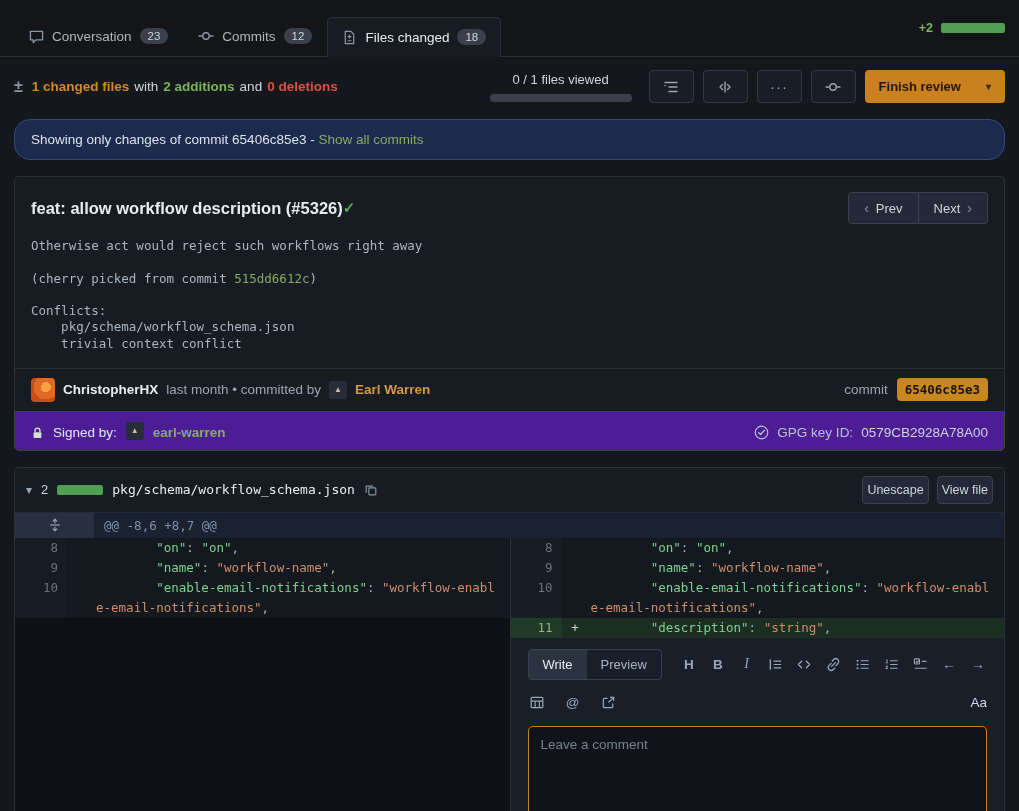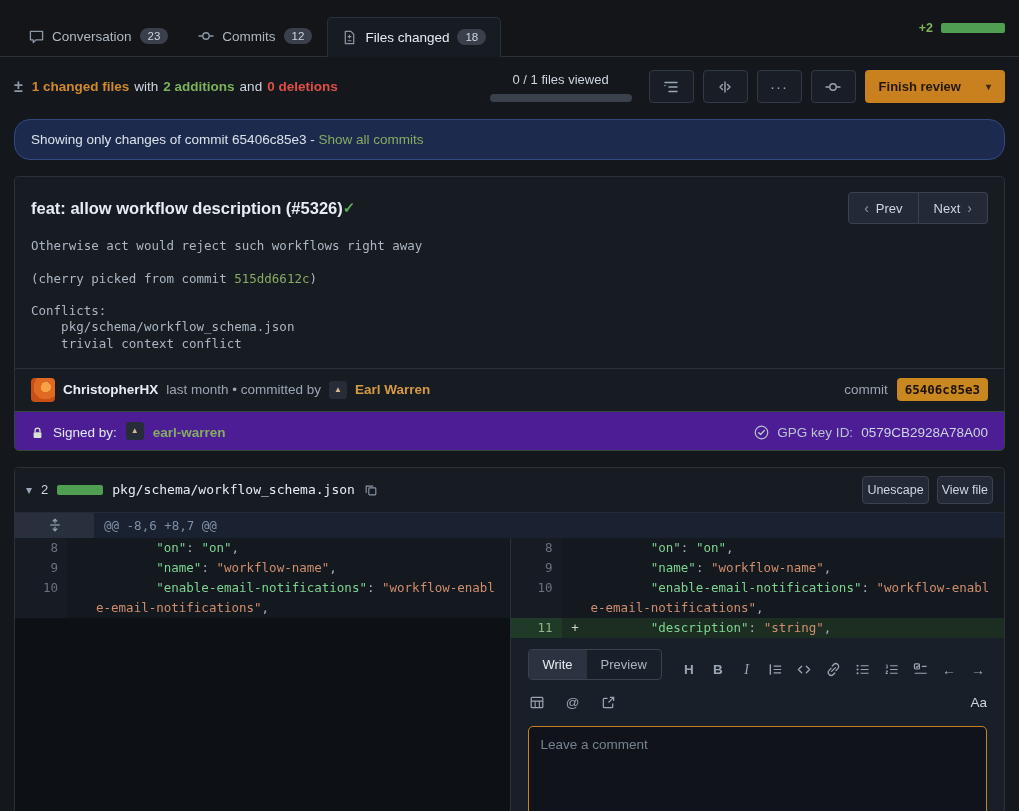--- a/index.html
+++ b/index.html
@@ -102,21 +102,21 @@
   .ph { background:#0d1015; }
   .seg-k { color:#7ed491; }
   .seg-s { color:#cf8e6d; }
   .seg-p { color:#a5b1bd; }
 
   
   .comment-row { display:flex; min-height:186px; }
   .comment-left { width:50%; background:#0d1015; position:relative; }
   .comment-left::after { content:""; position:absolute; left:0; bottom:0; width:79px; height:13px; background:#171c24; }
   .comment-right { width:50%; border-left:1px solid #2b313b; background:#191f28; padding:11px 17px 0; }
-  .editor-row1 { display:flex; align-items:flex-end; }
+  .editor-row1 { display:flex; align-items:center; }
   .tabs-group { display:flex; border:1px solid #3a4250; border-radius:4px; overflow:hidden; }
   .ed-tab { padding:7px 14px; font-size:13px; color:#aab4c0; background:transparent; cursor:pointer; }
   .ed-tab.active { background:#2b3340; color:#e6edf3; }
   .ed-icons { flex:1; display:flex; align-items:center; justify-content:space-between; margin-left:18px; color:#9aa6b4; }
   .ed-icon { display:flex; align-items:center; justify-content:center; min-width:18px; height:20px; cursor:pointer; font-size:13.5px; }
   .ed-icon.b { font-weight:700; }
   .ed-icon.i { font-style:italic; font-family:"Liberation Serif",serif; font-size:14px; }
   .ed-icon.arrow { font-size:14px; }
   .editor-row2 { display:flex; align-items:center; gap:18px; margin-top:13px; color:#9aa6b4; }
   .aa-toggle { margin-left:auto; color:#cdd6e1; font-size:13.5px; cursor:pointer; }

